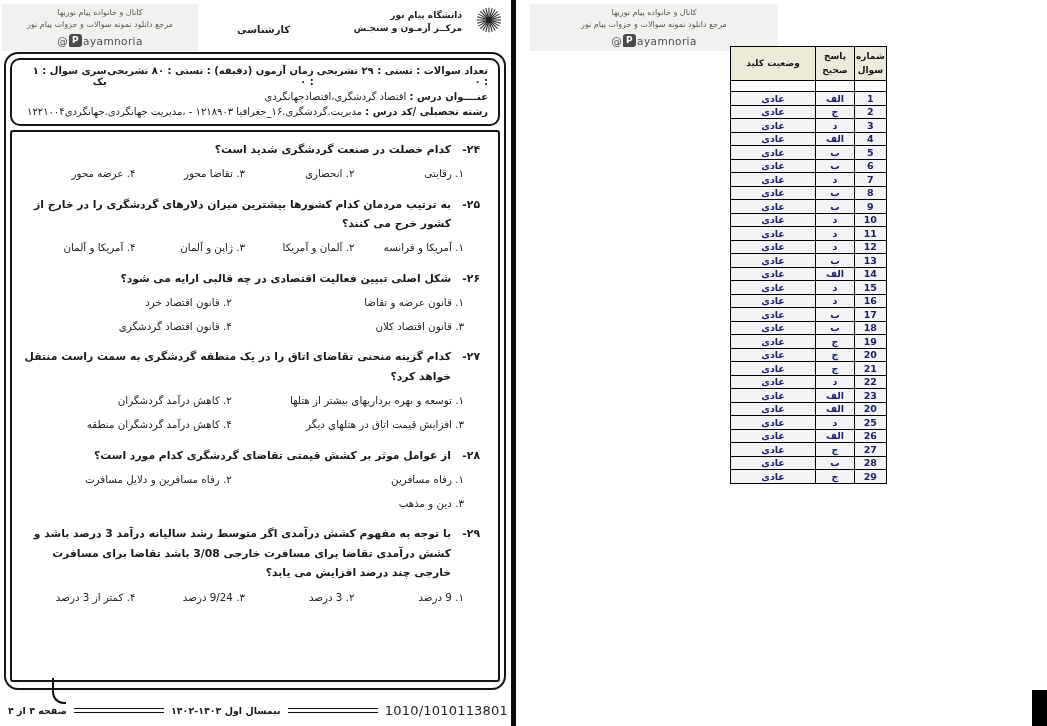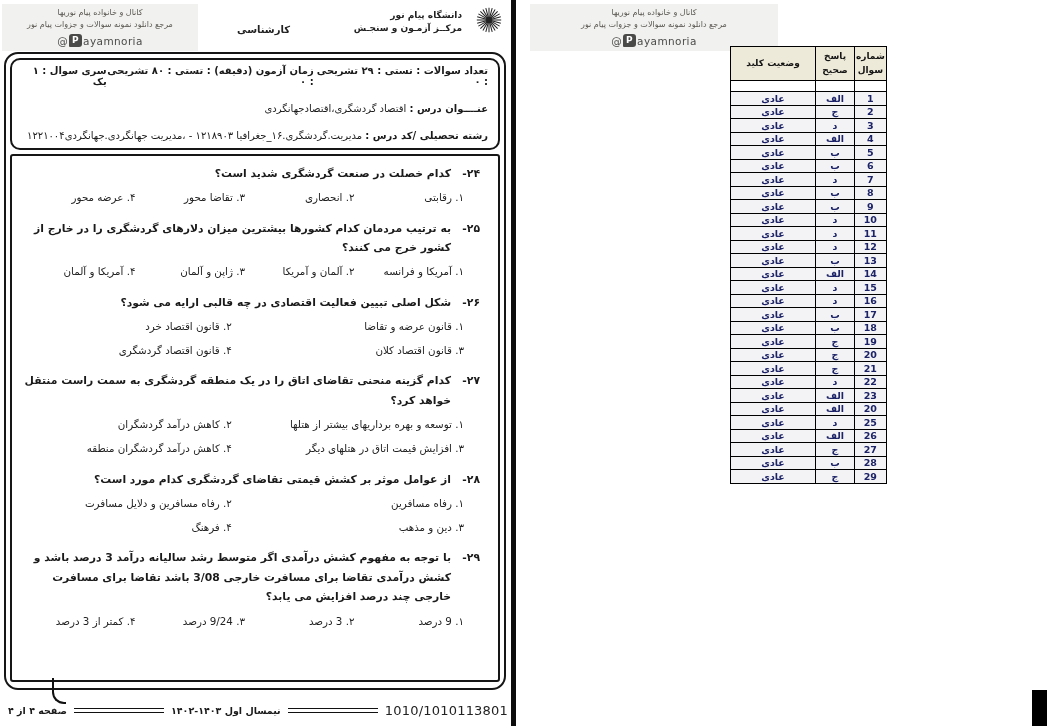--- a/index.html
+++ b/index.html
@@ -22,21 +22,21 @@
   .channel-left  { position:absolute; top:4px; left:2px;  width:196px; }
   .handle-line { direction:ltr; font-size:10.5px; color:#4c4c4a; letter-spacing:.4px; display:flex; justify-content:center; align-items:center; gap:1px; margin-top:1px; }
   .p-logo { display:inline-block; width:13px; height:13px; background:#4a4a48; color:#fff; border-radius:3px 3px 3px 1px; font-size:9px; font-weight:bold; text-align:center; line-height:13px; }
 
   .outer-frame { position:absolute; top:52px; left:4px; right:6px; bottom:36px;
                  border:2.5px solid #161616; border-radius:14px; padding:4px 4px 6px;
                  display:flex; flex-direction:column; background:#fff; }
 
   .info-box { border:2px solid #161616; border-radius:10px; padding:5px 10px 7px; font-size:10px; flex:0 0 auto; }
   .info-row1 { display:flex; justify-content:space-between; align-items:baseline; font-weight:bold; }
-  .info-row { margin-top:16px; }
+  .info-row { margin-top:4px; }
   .info-label { font-weight:bold; }
   .info-value { font-weight:500; }
 
   .question-frame { border:2px solid #161616; border-radius:3px; margin-top:4px; padding:8px 18px 6px 10px; flex:1 1 auto; overflow:hidden; }
   .question { margin-bottom:9px; }
   .q-head { display:flex; gap:7px; font-weight:bold; font-size:10.8px; line-height:1.8; margin-bottom:2px; }
   .q-num { flex:0 0 auto; min-width:22px; }
   .q-options { display:grid; padding:0 16px 0 4px; font-size:10.3px; line-height:2.35; color:#222; }
   .cols-4 { grid-template-columns:repeat(4,1fr); }
   .cols-2 { grid-template-columns:53% 47%; }
@@ -179,21 +179,20 @@
             </div>
             <div class="question">
               <div class="q-head">
                 <span class="q-num">۲۸-</span>
                 <span class="q-text">از عوامل موثر بر کشش قیمتی تقاضای گردشگری کدام مورد است؟</span>
               </div>
               <div class="q-options cols-2">
                 <span class="option">۱. رفاه مسافرین</span>
                 <span class="option">۲. رفاه مسافرین و دلایل مسافرت</span>
                 <span class="option">۳. دین و مذهب</span>
-                <span class="option">۴. فرهنگ</span>
               </div>
             </div>
             <div class="question">
               <div class="q-head">
                 <span class="q-num">۲۹-</span>
                 <span class="q-text">با توجه به مفهوم کشش درآمدی اگر متوسط رشد سالیانه درآمد 3 درصد باشد و کشش درآمدی تقاضا برای مسافرت خارجی 3/08 باشد تقاضا برای مسافرت خارجی چند درصد افزایش می یابد؟</span>
               </div>
               <div class="q-options cols-4">
                 <span class="option">۱. 9 درصد</span>
                 <span class="option">۲. 3 درصد</span>

